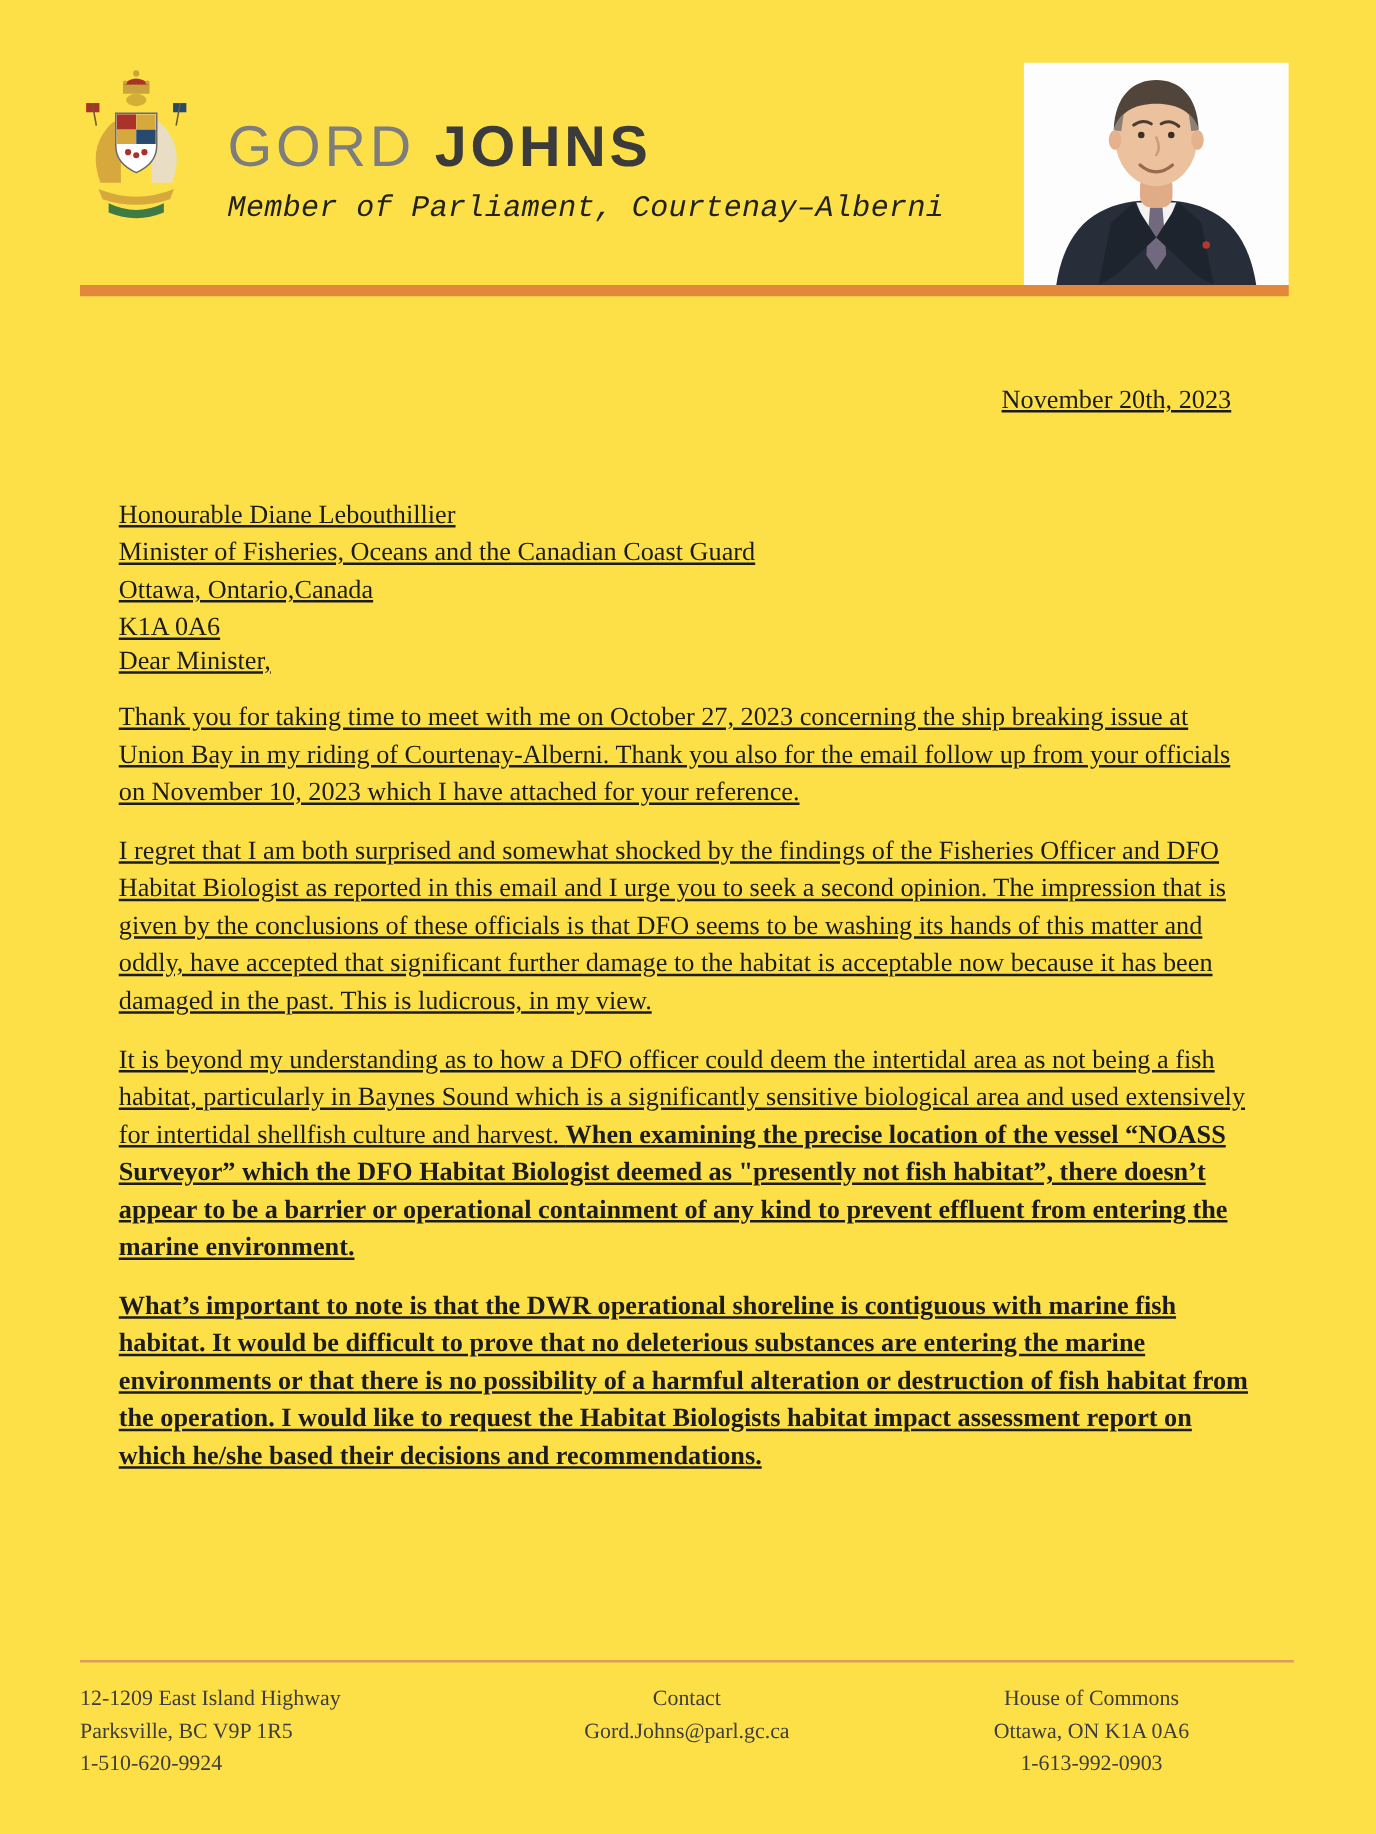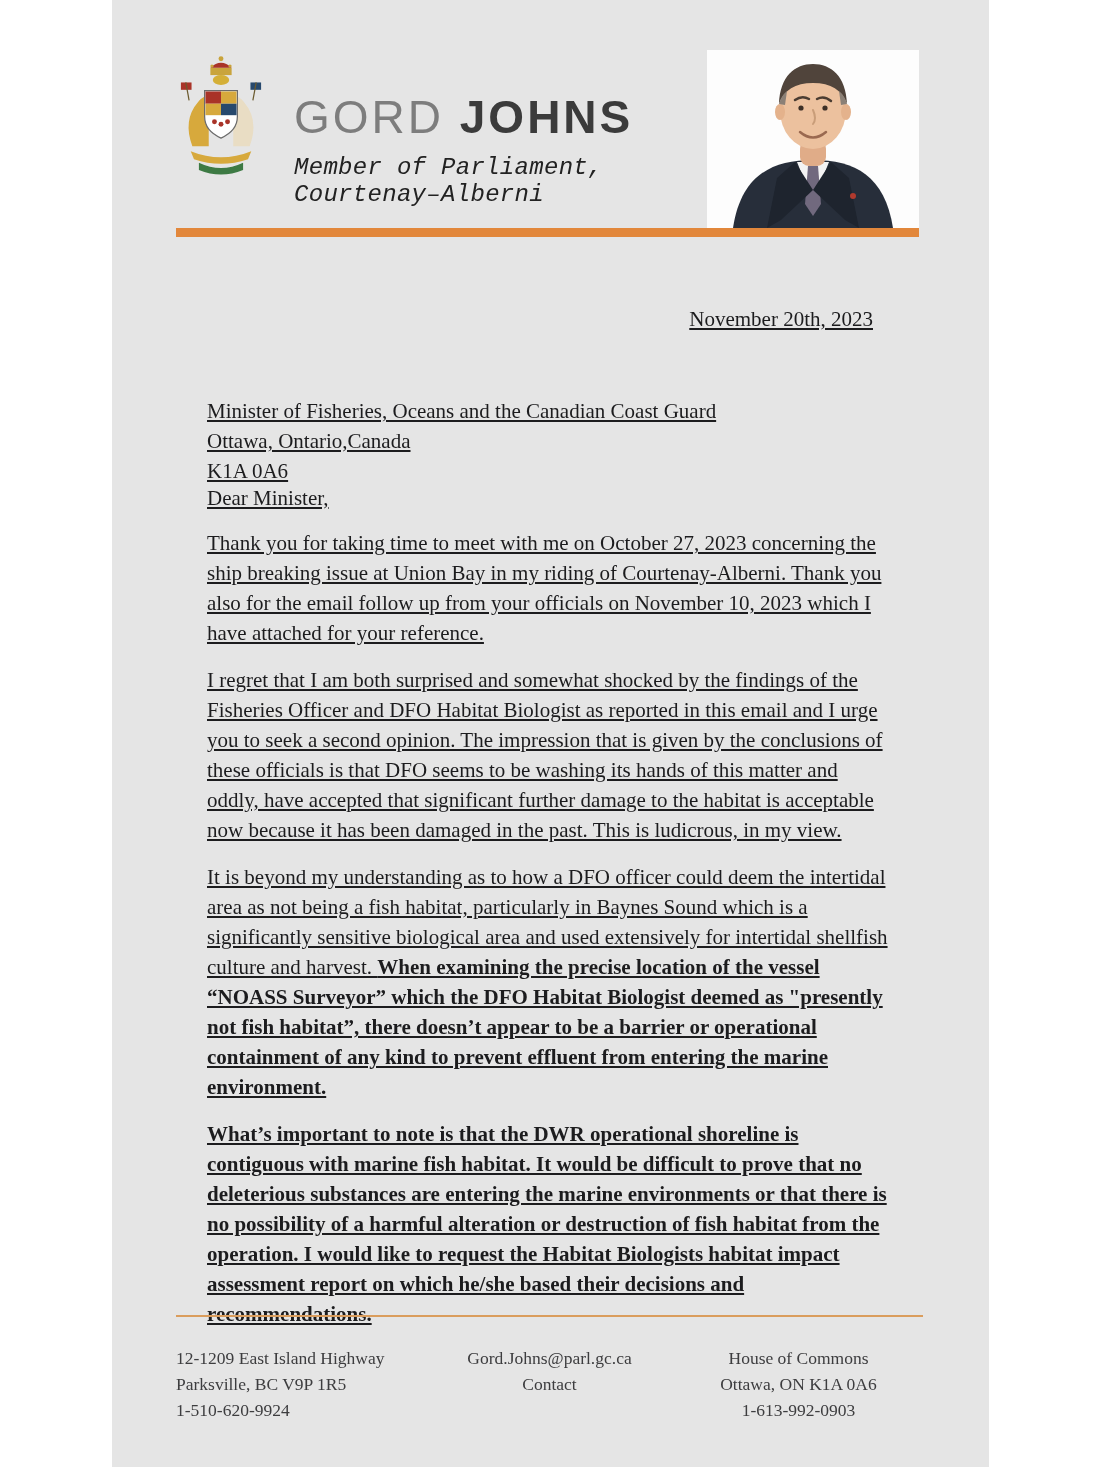--- a/index.html
+++ b/index.html
@@ -1,18 +1,18 @@
 <!DOCTYPE html>
 <html><head>
 <meta charset="utf-8">
 <style>
   * { margin:0; padding:0; box-sizing:border-box; }
   html,body { background:#ffffff; }
   body { font-family:"Liberation Serif", serif; color:#1c1c1e; }
-  .page { position:relative; width:877px; height:1467px; margin:0 auto; background:#e5e5e5; overflow:hidden; }
+  .page { position:relative; width:1101px; height:1467px; margin:0 auto; background:#fde047; overflow:hidden; }
 
   
   .letterhead { display:flex; align-items:flex-start; padding:50px 70px 0 64px; height:228px; }
   .crest { width:90px; height:132px; flex:0 0 auto; }
   .name-block { margin-left:28px; padding-top:44px; }
   .mp-name { font-family:"Liberation Sans", sans-serif; font-size:46px; letter-spacing:3px; color:#7d7d7d; line-height:1; }
   .mp-name .name-bold { font-weight:700; color:#3b3b3b; }
   .mp-subtitle { font-family:Liberation Mono, monospace; font-style:italic; font-size:24px; color:#222222; margin-top:14px; letter-spacing:0.3px; }
   .portrait { margin-left:auto; width:212px; height:178px; flex:0 0 auto; }
   .accent-bar { height:9px; background:#E2873B; margin:0 70px 0 64px; }
@@ -20,21 +20,21 @@
   
   .content { padding:0 100px 0 95px; font-size:21px;text-decoration:underline; }
   .date-line { text-align:right; padding-right:16px; margin-top:70px; }
   .recipient { margin-top:64px; line-height:30px; }
   .recipient .r-bold { font-weight:700; }
   .salutation { }
   .para { margin-top:17px; line-height:30px; max-width:915px; }
   .seg-bold { font-weight:700; }
 
   
-  .letter-footer { position:absolute; left:64px; right:66px; bottom:44px; border-top:2px solid #DA9D5D; padding-top:28px; display:flex; font-size:17.5px; color:#3d3d3f; line-height:26px; }
+  .letter-footer { position:absolute; left:64px; right:66px; bottom:44px; border-top:2px solid #DA9D5D; padding-top:15px; display:flex; font-size:17.5px; color:#3d3d3f; line-height:26px; }
   .f-col { flex:1; }
   .f-center { text-align:center; }
   .f-right { text-align:center; }
 </style>
 </head>
 <body>
 
 <div class="page">
 
   <header class="letterhead">
@@ -118,20 +118,21 @@
       </svg>
     </div>
   </header>
 
   <div class="accent-bar"></div>
 
   <main class="content">
     <div class="date-line">November 20th, 2023</div>
 
     <div class="recipient">
+      <div>Honourable Diane Lebouthillier</div>
       <div>Minister of Fisheries, Oceans and the Canadian Coast Guard</div>
       <div>Ottawa, Ontario,Canada</div>
       <div>K1A 0A6</div>
     </div>
 
     <div class="salutation">Dear Minister,</div>
 
     <div>
         <p class="para"><span>Thank you for taking time to meet with me on October 27, 2023 concerning the ship breaking issue at Union Bay in my riding of Courtenay-Alberni. Thank you also for the email follow up from your officials on November 10, 2023 which I have attached for your reference.</span></p>
         <p class="para"><span>I regret that I am both surprised and somewhat shocked by the findings of the Fisheries Officer and DFO Habitat Biologist as reported in this email and I urge you to seek a second opinion. The impression that is given by the conclusions of these officials is that DFO seems to be washing its hands of this matter and oddly, have accepted that significant further damage to the habitat is acceptable now because it has been damaged in the past. This is ludicrous, in my view.</span></p>
@@ -140,22 +141,22 @@
       </div>
   </main>
 
   <footer class="letter-footer">
     <div class="f-col">
       <div>12-1209 East Island Highway</div>
       <div>Parksville, BC  V9P 1R5</div>
       <div>1-510-620-9924</div>
     </div>
     <div class="f-col f-center">
+      <div>Contact</div>
       <div>Gord.Johns@parl.gc.ca</div>
-      <div>Contact</div>
     </div>
     <div class="f-col f-right">
       <div>House of Commons</div>
       <div>Ottawa, ON  K1A 0A6</div>
       <div>1-613-992-0903</div>
     </div>
   </footer>
 
 </div>
 

